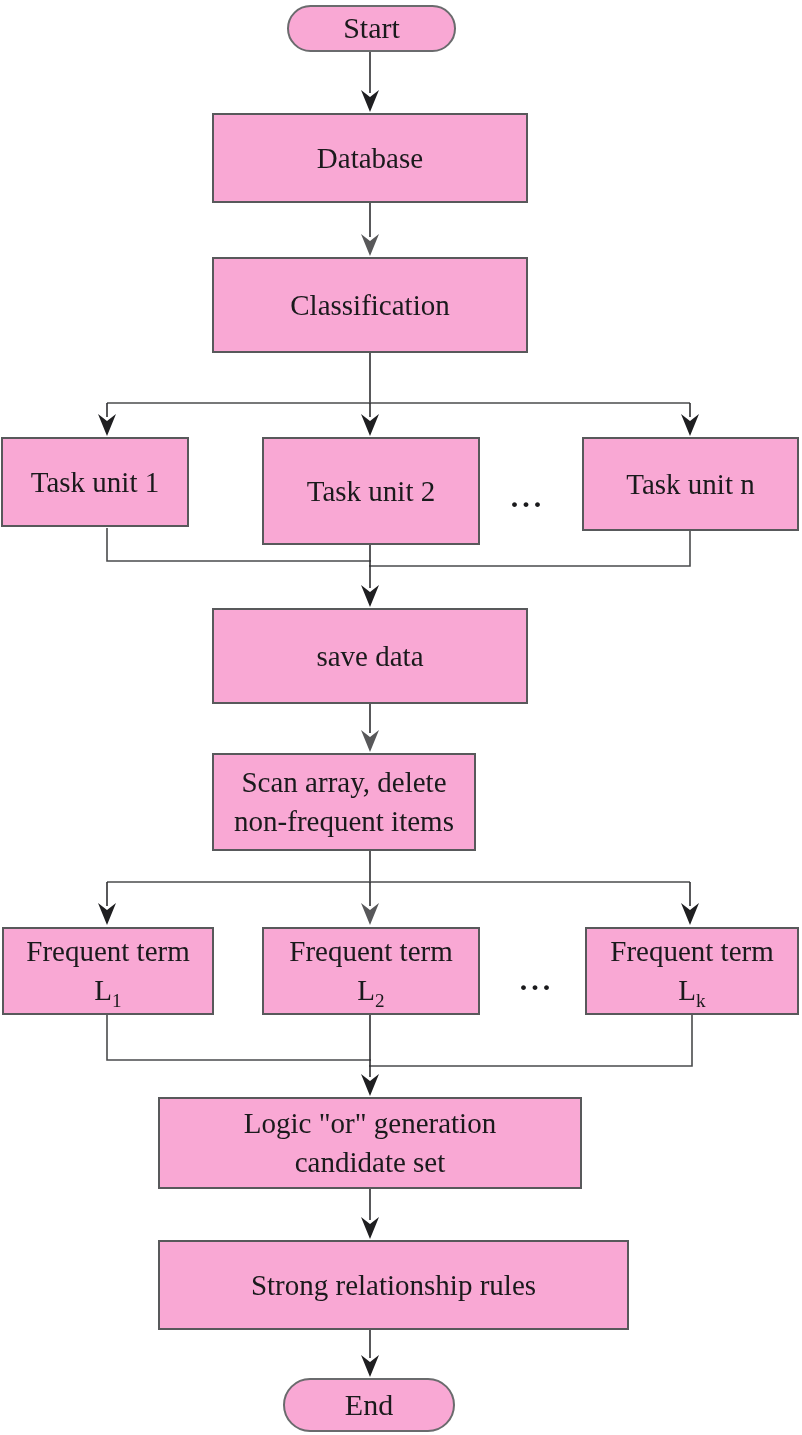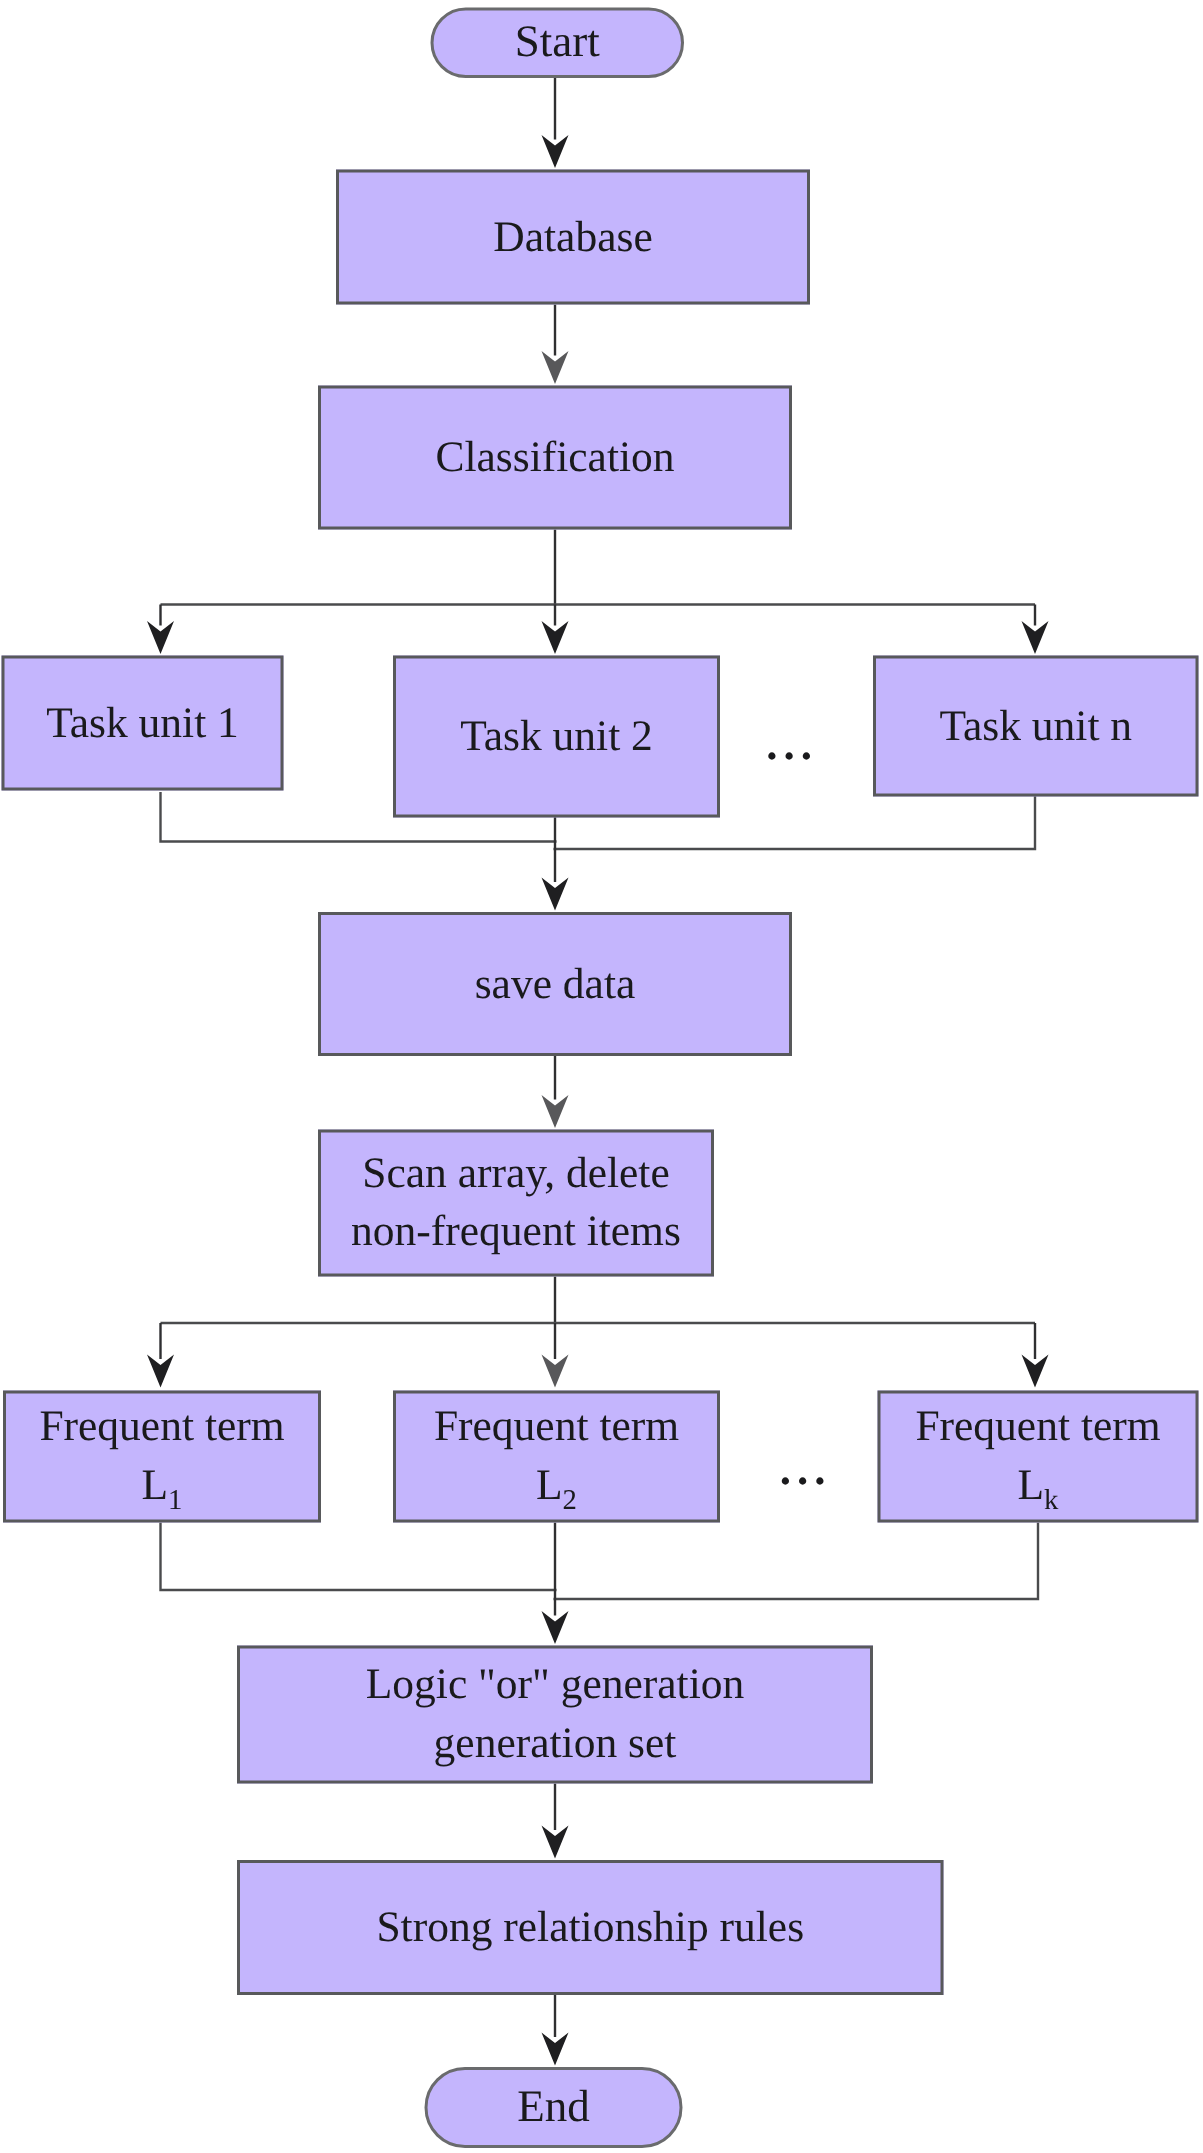--- a/index.html
+++ b/index.html
@@ -17,21 +17,21 @@
     left: 0; top: 0;
     width: 802px; height: 1435px;
   }
   .node {
     position: absolute;
     display: flex;
     flex-direction: column;
     align-items: center;
     justify-content: center;
     text-align: center;
-    background: #c4b5fd;
+    background: #f9a8d4;
     box-sizing: border-box;
     font-size: 29px;
     line-height: 1.34;
     white-space: nowrap;
   }
   .box  { border: 2.5px solid #58595b; }
   .pill { border: 2px solid #6a6b6d; font-size: 30px; }
   .ellipsis {
     position: absolute;
     font-size: 30px;
@@ -39,21 +39,21 @@
     font-weight: bold;
     color: #1a1a1c;
     display: flex;
     align-items: center;
     justify-content: center;
   }
   sub { font-size: 66%; line-height: 0; }
 
   
   .n-start  { left: 287px; top: 5px;    width: 169px; height: 47px; border-radius: 24px; }
-  .n-db     { left: 224px; top: 113px;  width: 316px; height: 90px; }
+  .n-db     { left: 212px; top: 113px;  width: 316px; height: 90px; }
   .n-class  { left: 212px; top: 257px;  width: 316px; height: 96px; }
   .n-task1  { left: 1px;   top: 437px;  width: 188px; height: 90px; }
   .n-task2  { left: 262px; top: 437px;  width: 218px; height: 108px; }
   .n-taskn  { left: 582px; top: 437px;  width: 217px; height: 94px; }
   .n-ell1   { left: 498px; top: 477px;  width: 60px;  height: 40px; }
   .n-save   { left: 212px; top: 608px;  width: 316px; height: 96px; }
   .n-scan   { left: 212px; top: 753px;  width: 264px; height: 98px; }
   .n-freq1  { left: 2px;   top: 927px;  width: 212px; height: 88px; }
   .n-freq2  { left: 262px; top: 927px;  width: 218px; height: 88px; }
   .n-freqk  { left: 585px; top: 927px;  width: 214px; height: 88px; }
@@ -159,21 +159,21 @@
     <span><span>L</span><sub>2</sub></span>
   </div>
   <div class="ellipsis n-ell2">...</div>
   <div class="node box n-freqk">
     <span>Frequent term</span>
     <span><span>L</span><sub>k</sub></span>
   </div>
 
   <div class="node box n-logic">
     <span>Logic "or" generation</span>
-    <span>generation set</span>
+    <span>candidate set</span>
   </div>
 
   <div class="node box n-strong">
     <span>Strong relationship rules</span>
   </div>
 
   <div class="node pill n-end">
     <span>End</span>
   </div>
 

